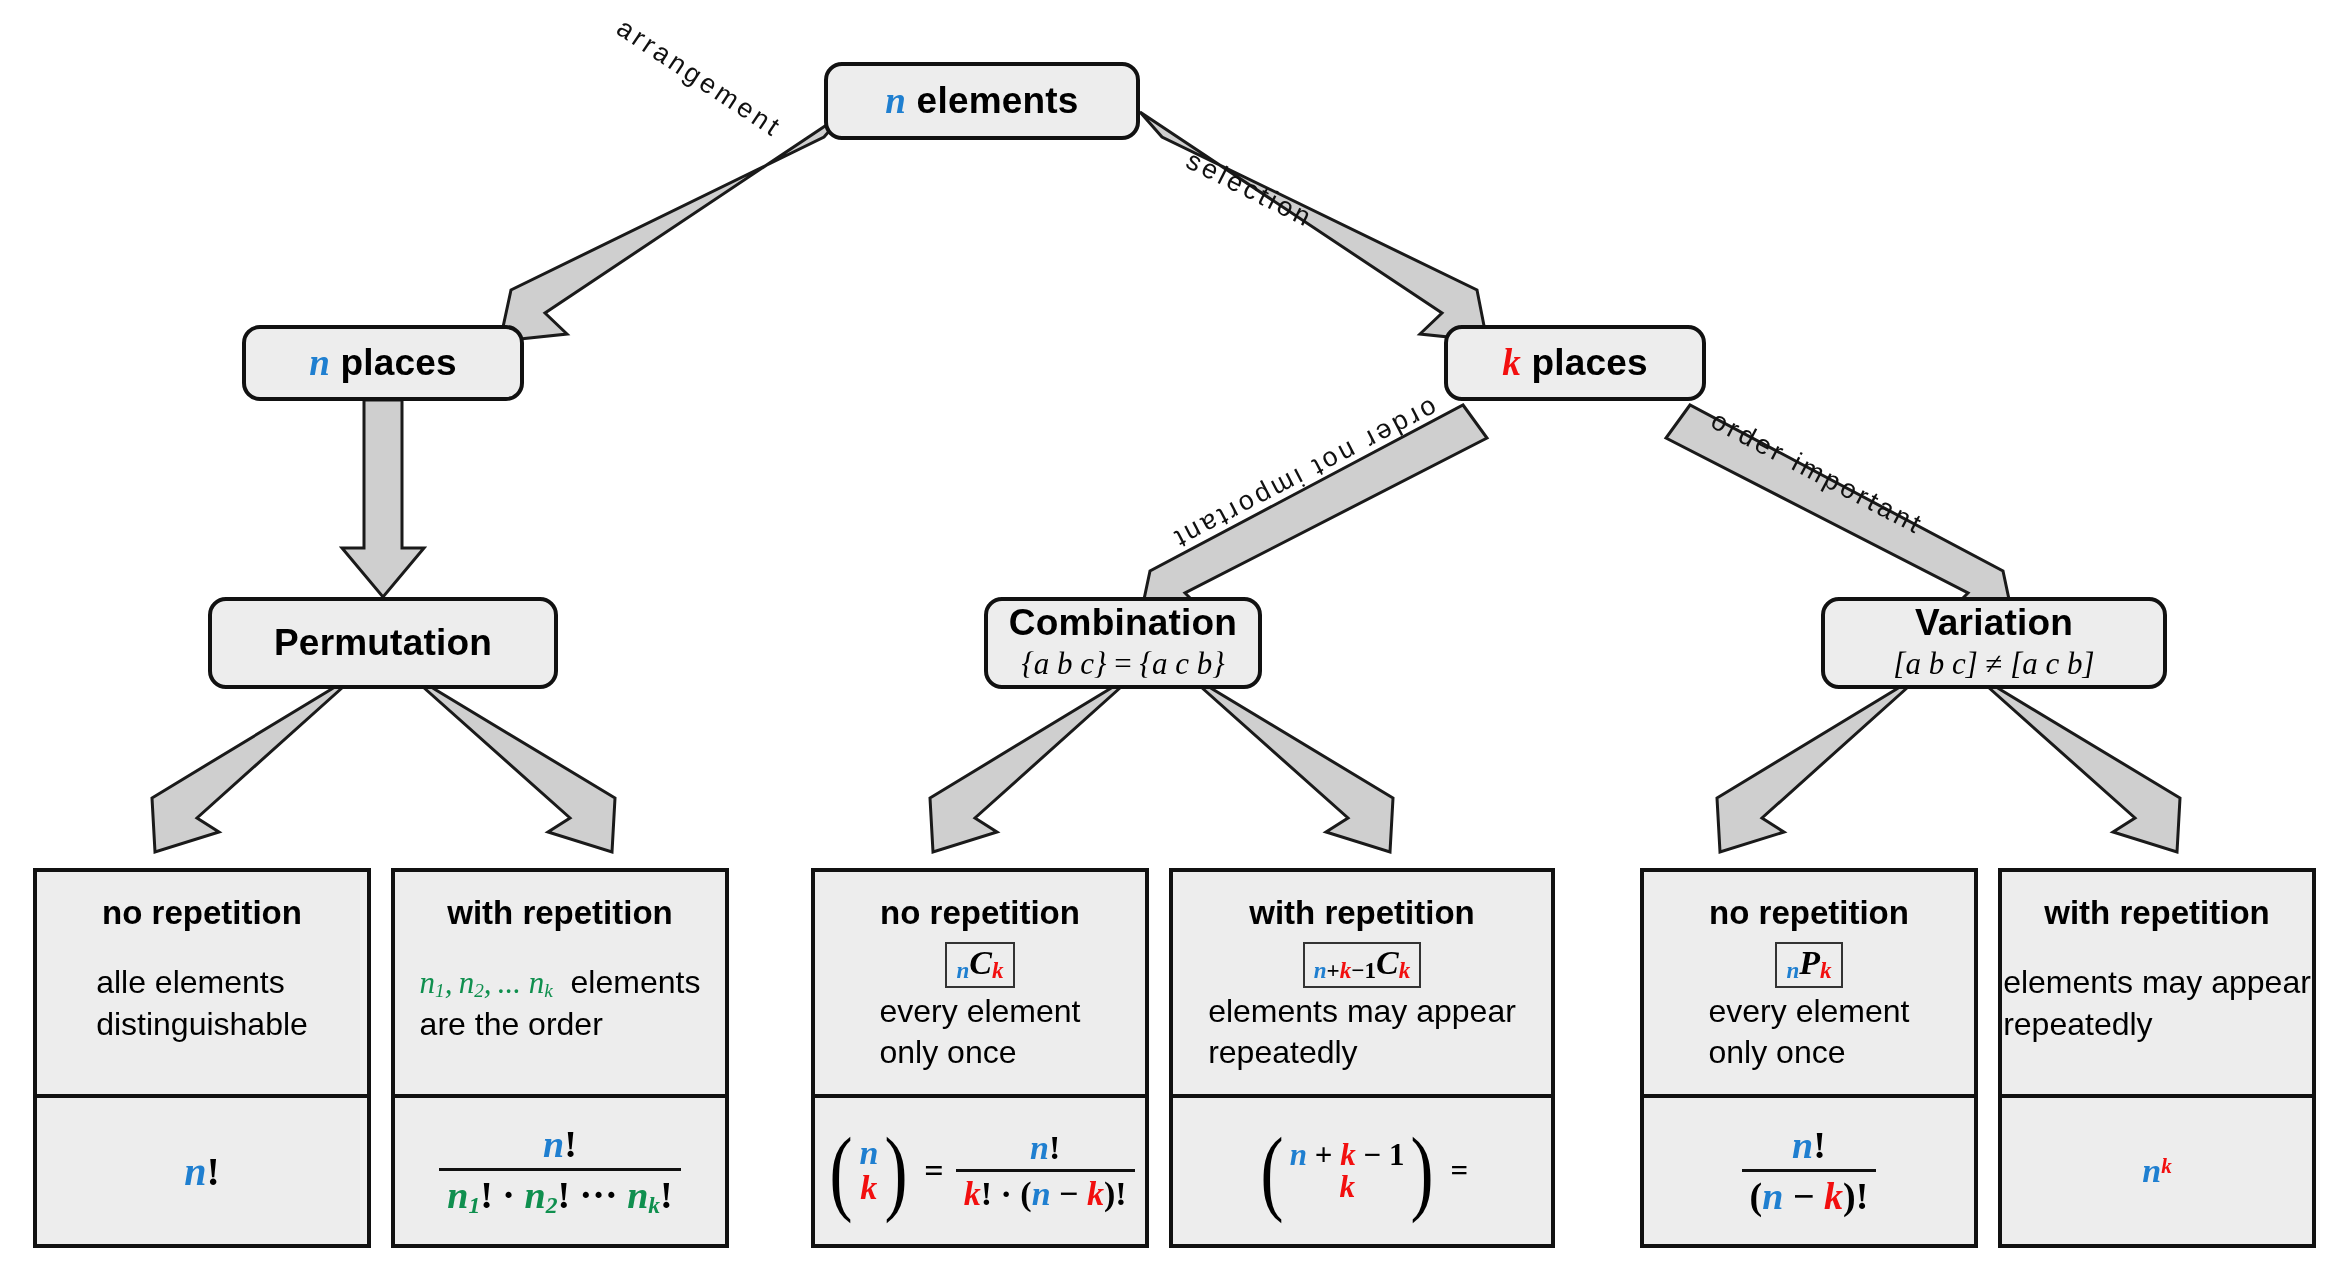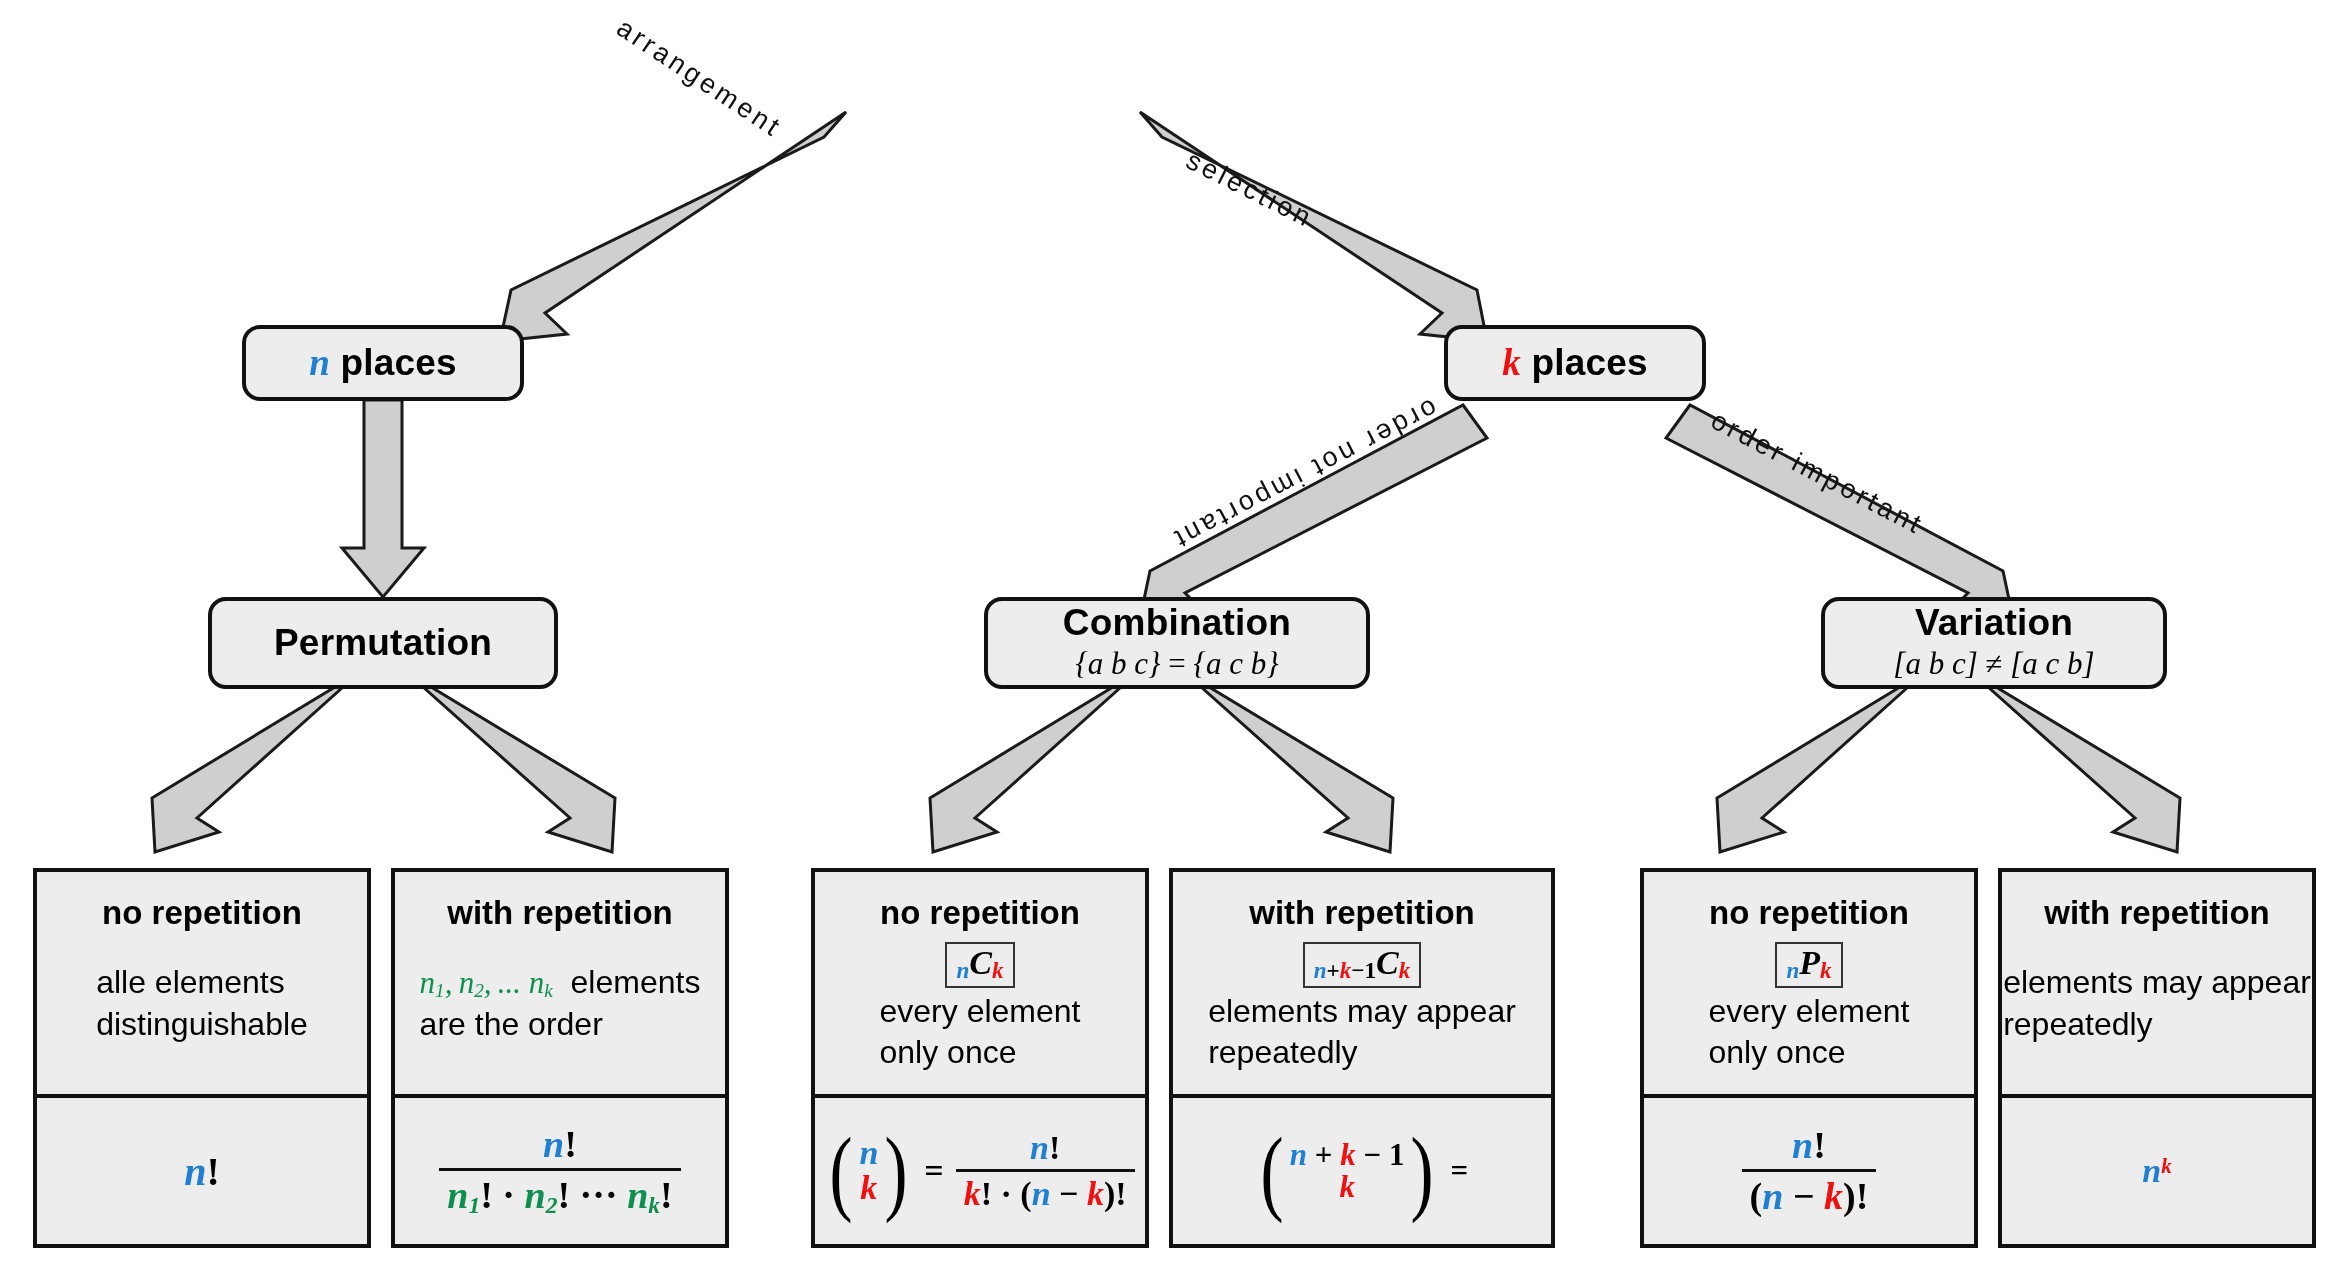--- a/index.html
+++ b/index.html
@@ -145,38 +145,43 @@
   </svg>
 
   <div class="elabel" style="left:780px;top:130px;transform:rotate(33.5deg) translate(-100%,-14px);">arrangement</div>
 
   <div class="elabel" style="left:1195px;top:145px;transform:rotate(26.5deg);">selection</div>
 
   <div class="elabel" style="left:1440px;top:415px;transform:rotate(152.5deg) translate(0,-5px);">order not important</div>
 
   <div class="elabel" style="left:1720px;top:405px;transform:rotate(27.5deg);">order important</div>
 
+  <div class="node" style="left:824px;top:62px;width:316px;height:78px;">
+    <div class="title">
+      <span class="mb bl">n</span><span> elements</span>
+    </div>
+  </div>
 
   <div class="node" style="left:242px;top:325px;width:282px;height:76px;">
     <div class="title">
       <span class="mb bl">n</span><span> places</span>
     </div>
   </div>
 
   <div class="node" style="left:1444px;top:325px;width:262px;height:76px;">
     <div class="title">
       <span class="mb rd">k</span><span> places</span>
     </div>
   </div>
 
   <div class="node" style="left:208px;top:597px;width:350px;height:92px;">
     <div class="title">Permutation</div>
   </div>
 
-  <div class="node" style="left:984px;top:597px;width:386px;height:92px;">
+  <div class="node" style="left:984px;top:597px;width:278px;height:92px;">
     <div class="title">Combination</div>
     <div class="sub">
       <span>{a b c}</span>
       <span class="op">=</span>
       <span>{a c b}</span>
     </div>
   </div>
 
   <div class="node" style="left:1821px;top:597px;width:346px;height:92px;">
     <div class="title">Variation</div>

